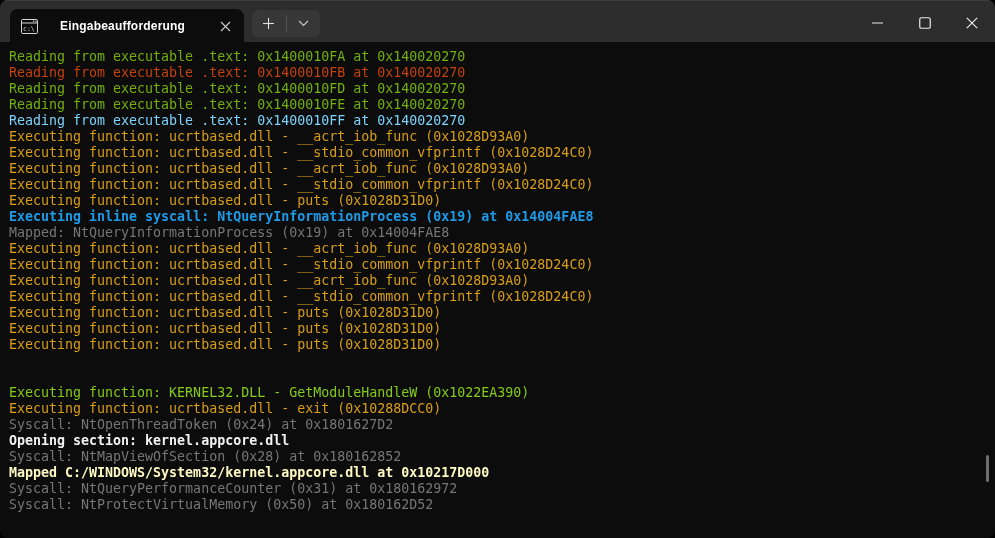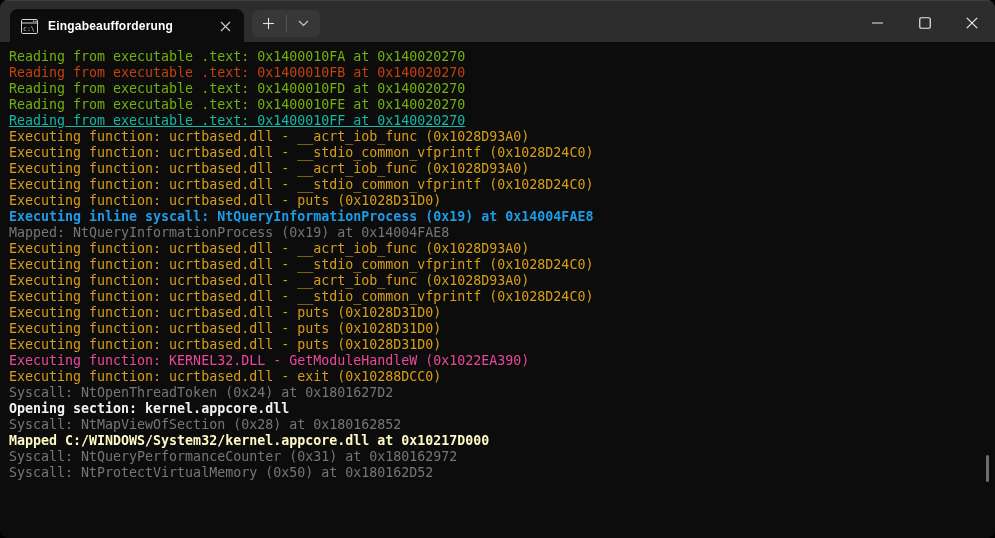--- a/index.html
+++ b/index.html
@@ -25,21 +25,21 @@
     position:absolute; left:10px; top:8px;
     width:234px; height:34px;
     background:#0C0C0C;
     border-radius:8px 8px 0 0;
     display:flex; align-items:center;
     padding:0 6px 0 11px;
     cursor:default;
   }
   .tab-title {
     flex:1;
-    margin-left:10px;
+    margin-left:22px;
     color:#FFFFFF;
     font-size:12px;
     font-weight:700;
     letter-spacing:0.2px;
     white-space:nowrap; overflow:hidden;
   }
   .tab-close {
     width:26px; height:24px;
     display:flex; align-items:center; justify-content:center;
     border-radius:4px;
@@ -165,36 +165,36 @@
         </span>
       </span>
     </div>
   </div>
 
   <div class="terminal">
       <div class="term-line" style="color: rgb(115, 176, 14);">Reading from executable .text: 0x1400010FA at 0x140020270</div>
       <div class="term-line" style="color: #c2410c;">Reading from executable .text: 0x1400010FB at 0x140020270</div>
       <div class="term-line" style="color: rgb(115, 176, 14);">Reading from executable .text: 0x1400010FD at 0x140020270</div>
       <div class="term-line" style="color: rgb(115, 176, 14);">Reading from executable .text: 0x1400010FE at 0x140020270</div>
-      <div class="term-line" style="color: #14b8a6; text-decoration: underline;">Reading from executable .text: 0x1400010FF at 0x140020270</div>
+      <div class="term-line" style="color: #7dd3fc;">Reading from executable .text: 0x1400010FF at 0x140020270</div>
       <div class="term-line" style="color: rgb(216, 158, 24);">Executing function: ucrtbased.dll - __acrt_iob_func (0x1028D93A0)</div>
       <div class="term-line" style="color: rgb(216, 158, 24);">Executing function: ucrtbased.dll - __stdio_common_vfprintf (0x1028D24C0)</div>
       <div class="term-line" style="color: rgb(216, 158, 24);">Executing function: ucrtbased.dll - __acrt_iob_func (0x1028D93A0)</div>
       <div class="term-line" style="color: rgb(216, 158, 24);">Executing function: ucrtbased.dll - __stdio_common_vfprintf (0x1028D24C0)</div>
       <div class="term-line" style="color: rgb(216, 158, 24);">Executing function: ucrtbased.dll - puts (0x1028D31D0)</div>
       <div class="term-line" style="color: rgb(30, 155, 232); font-weight: bold;">Executing inline syscall: NtQueryInformationProcess (0x19) at 0x14004FAE8</div>
       <div class="term-line" style="color: rgb(118, 118, 118);">Mapped: NtQueryInformationProcess (0x19) at 0x14004FAE8</div>
       <div class="term-line" style="color: rgb(216, 158, 24);">Executing function: ucrtbased.dll - __acrt_iob_func (0x1028D93A0)</div>
       <div class="term-line" style="color: rgb(216, 158, 24);">Executing function: ucrtbased.dll - __stdio_common_vfprintf (0x1028D24C0)</div>
       <div class="term-line" style="color: rgb(216, 158, 24);">Executing function: ucrtbased.dll - __acrt_iob_func (0x1028D93A0)</div>
       <div class="term-line" style="color: rgb(216, 158, 24);">Executing function: ucrtbased.dll - __stdio_common_vfprintf (0x1028D24C0)</div>
       <div class="term-line" style="color: rgb(216, 158, 24);">Executing function: ucrtbased.dll - puts (0x1028D31D0)</div>
       <div class="term-line" style="color: rgb(216, 158, 24);">Executing function: ucrtbased.dll - puts (0x1028D31D0)</div>
       <div class="term-line" style="color: rgb(216, 158, 24);">Executing function: ucrtbased.dll - puts (0x1028D31D0)</div>
-      <div class="term-line" style="color: #ec4899;">Executing function: KERNEL32.DLL - GetModuleHandleW (0x1022EA390)</div>
+      <div class="term-line" style="color: #84cc16; margin-top: 32px;">Executing function: KERNEL32.DLL - GetModuleHandleW (0x1022EA390)</div>
       <div class="term-line" style="color: rgb(216, 158, 24);">Executing function: ucrtbased.dll - exit (0x10288DCC0)</div>
       <div class="term-line" style="color: rgb(118, 118, 118);">Syscall: NtOpenThreadToken (0x24) at 0x1801627D2</div>
       <div class="term-line" style="color: rgb(242, 242, 242); font-weight: bold;">Opening section: kernel.appcore.dll</div>
       <div class="term-line" style="color: rgb(118, 118, 118);">Syscall: NtMapViewOfSection (0x28) at 0x180162852</div>
       <div class="term-line" style="color: #fef9c3; font-weight: bold;">Mapped C:/WINDOWS/System32/kernel.appcore.dll at 0x10217D000</div>
       <div class="term-line" style="color: rgb(118, 118, 118);">Syscall: NtQueryPerformanceCounter (0x31) at 0x180162972</div>
       <div class="term-line" style="color: rgb(118, 118, 118);">Syscall: NtProtectVirtualMemory (0x50) at 0x180162D52</div>
     </div>
 
   <div class="scroll-thumb"></div>

